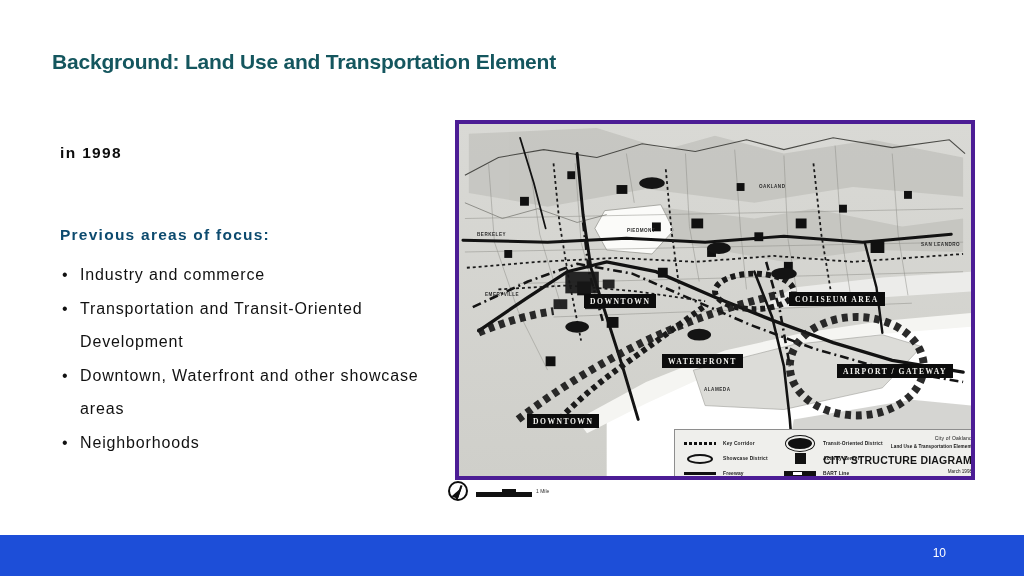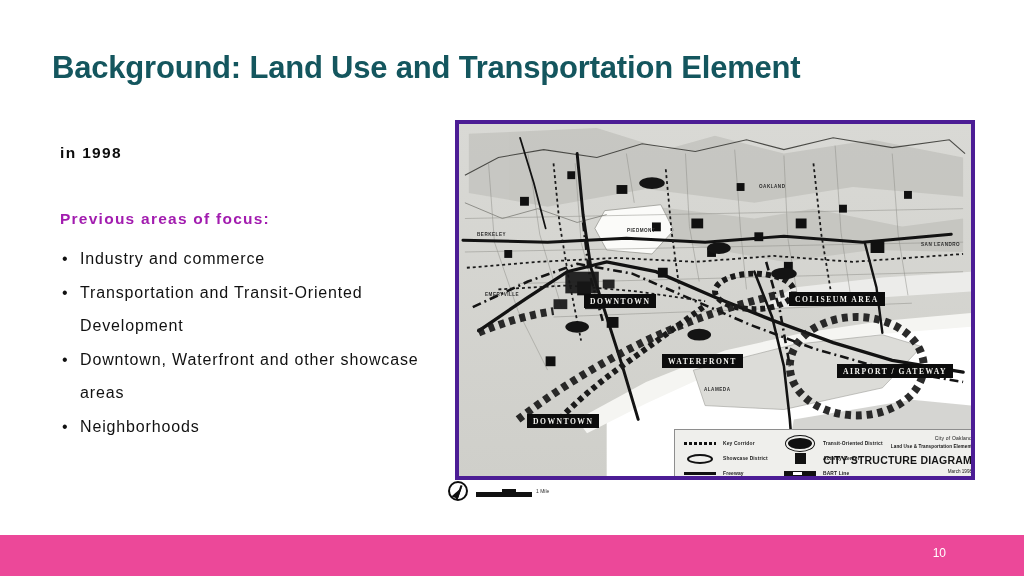--- a/index.html
+++ b/index.html
@@ -10,21 +10,21 @@
     font-family:"Liberation Sans", sans-serif;
     position:relative;
     overflow:hidden;
   }
 
   
   #slide-title {
     position:absolute;
     left:52px; top:50px;
     width:860px;
-    font-size:31px;
+    font-size:21px;
     font-weight:bold;
     color:#14565e;
     letter-spacing:-0.2px;
     white-space:nowrap;
   }
 
   
   #body-column {
     position:absolute;
     left:60px; top:136px;
@@ -36,22 +36,22 @@
     font-weight:bold;
     letter-spacing:1.35px;
     line-height:34px;
     color:#0d0d0d;
   }
   .section-head {
     font-size:15.5px;
     font-weight:bold;
     letter-spacing:1.25px;
     line-height:22px;
-    margin-top:38px;
-    color:#a21caf;
+    margin-top:54px;
+    color:#0c4a6e;
   }
   #bullet-list { margin-top:12px; list-style:none; }
   #bullet-list li {
     position:relative;
     font-size:16px;
     letter-spacing:0.85px;
     line-height:33.5px;
     padding-left:20px;
     color:#111111;
   }
@@ -162,21 +162,21 @@
   #scale-bar .seg-a { width:26px; height:5px; background:#111; }
   #scale-bar .seg-b { width:14px; height:8px; background:#111; margin-bottom:0; }
   #scale-bar .seg-c { width:16px; height:5px; background:#111; }
   #scale-label { font-size:5px; color:#333; margin-left:4px; }
 
   
   #footer-bar {
     position:absolute;
     left:0; bottom:0;
     width:1024px; height:41px;
-    background:#ec4899;
+    background:#1d4ed8;
   }
   #page-number {
     position:absolute;
     right:78px; top:11px;
     color:#ffffff;
     font-size:12px;
   }
 </style>
 </head>
 <body>

